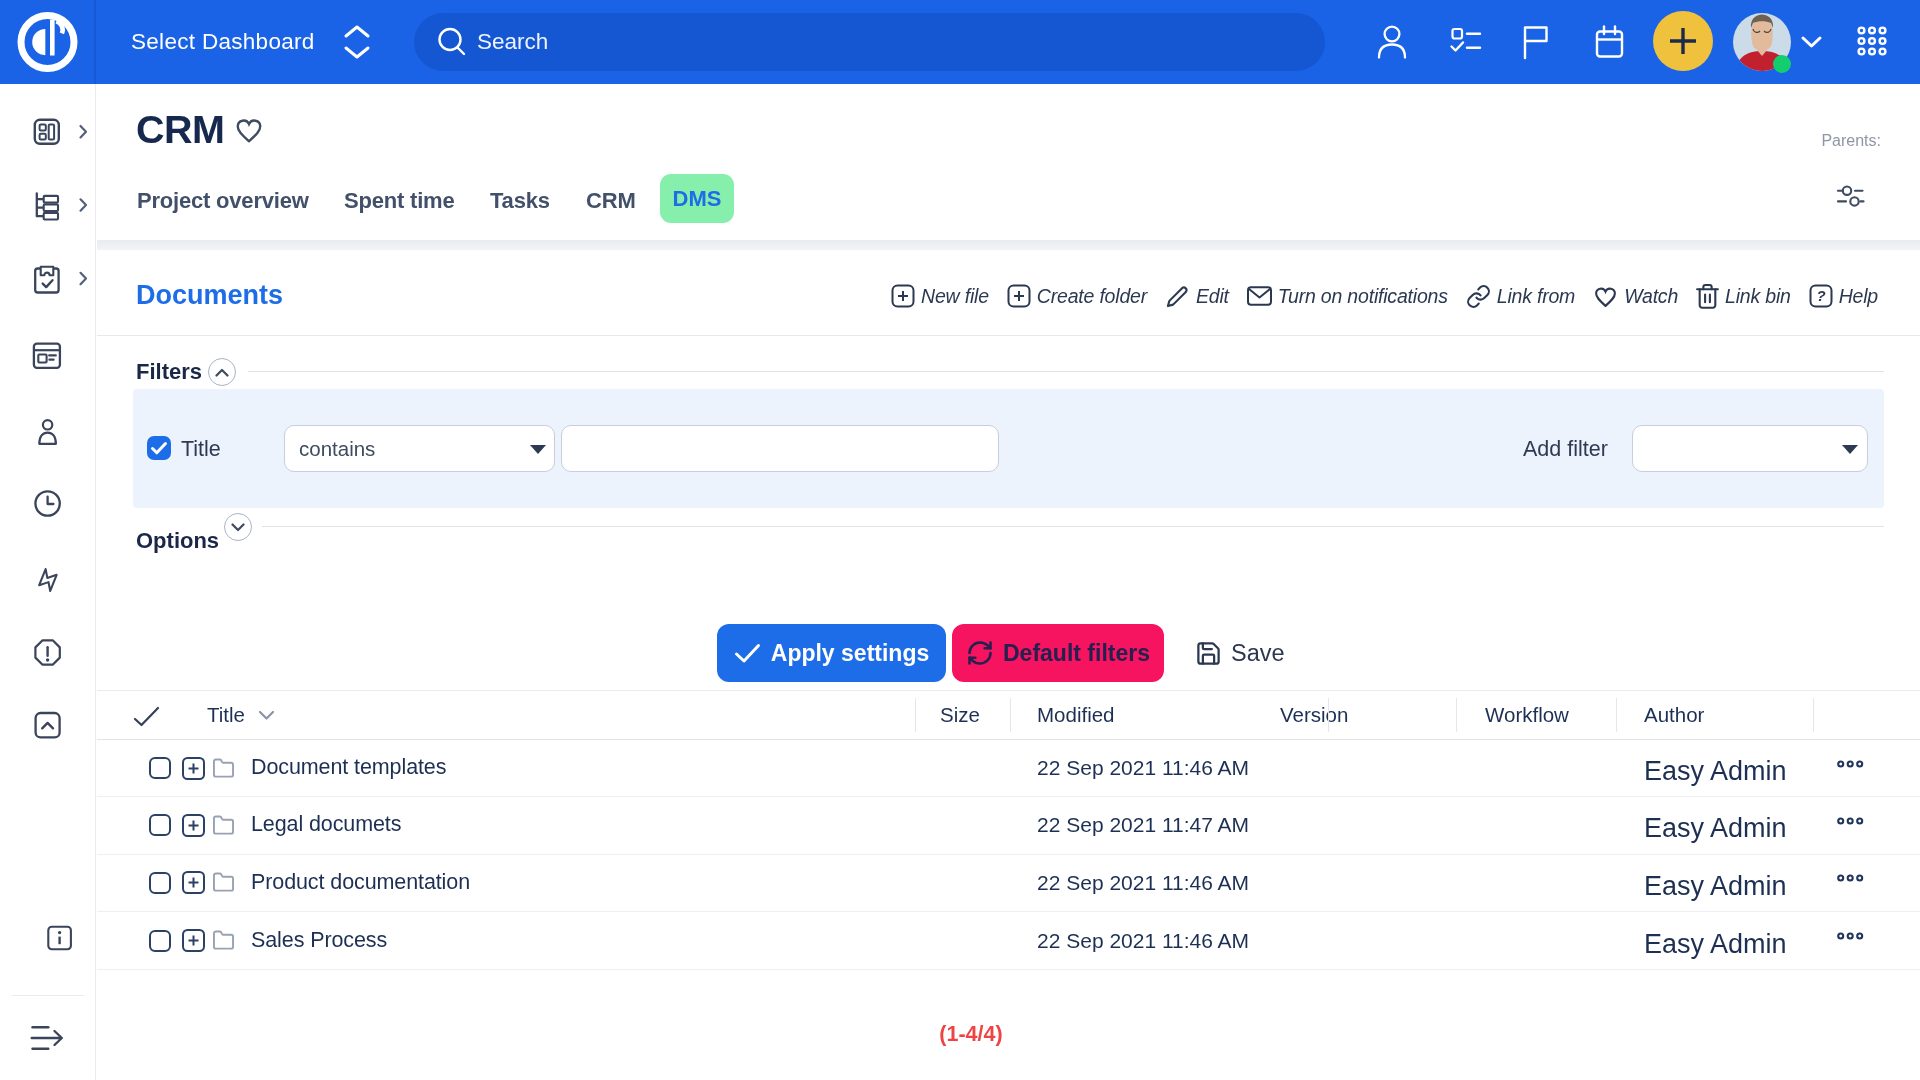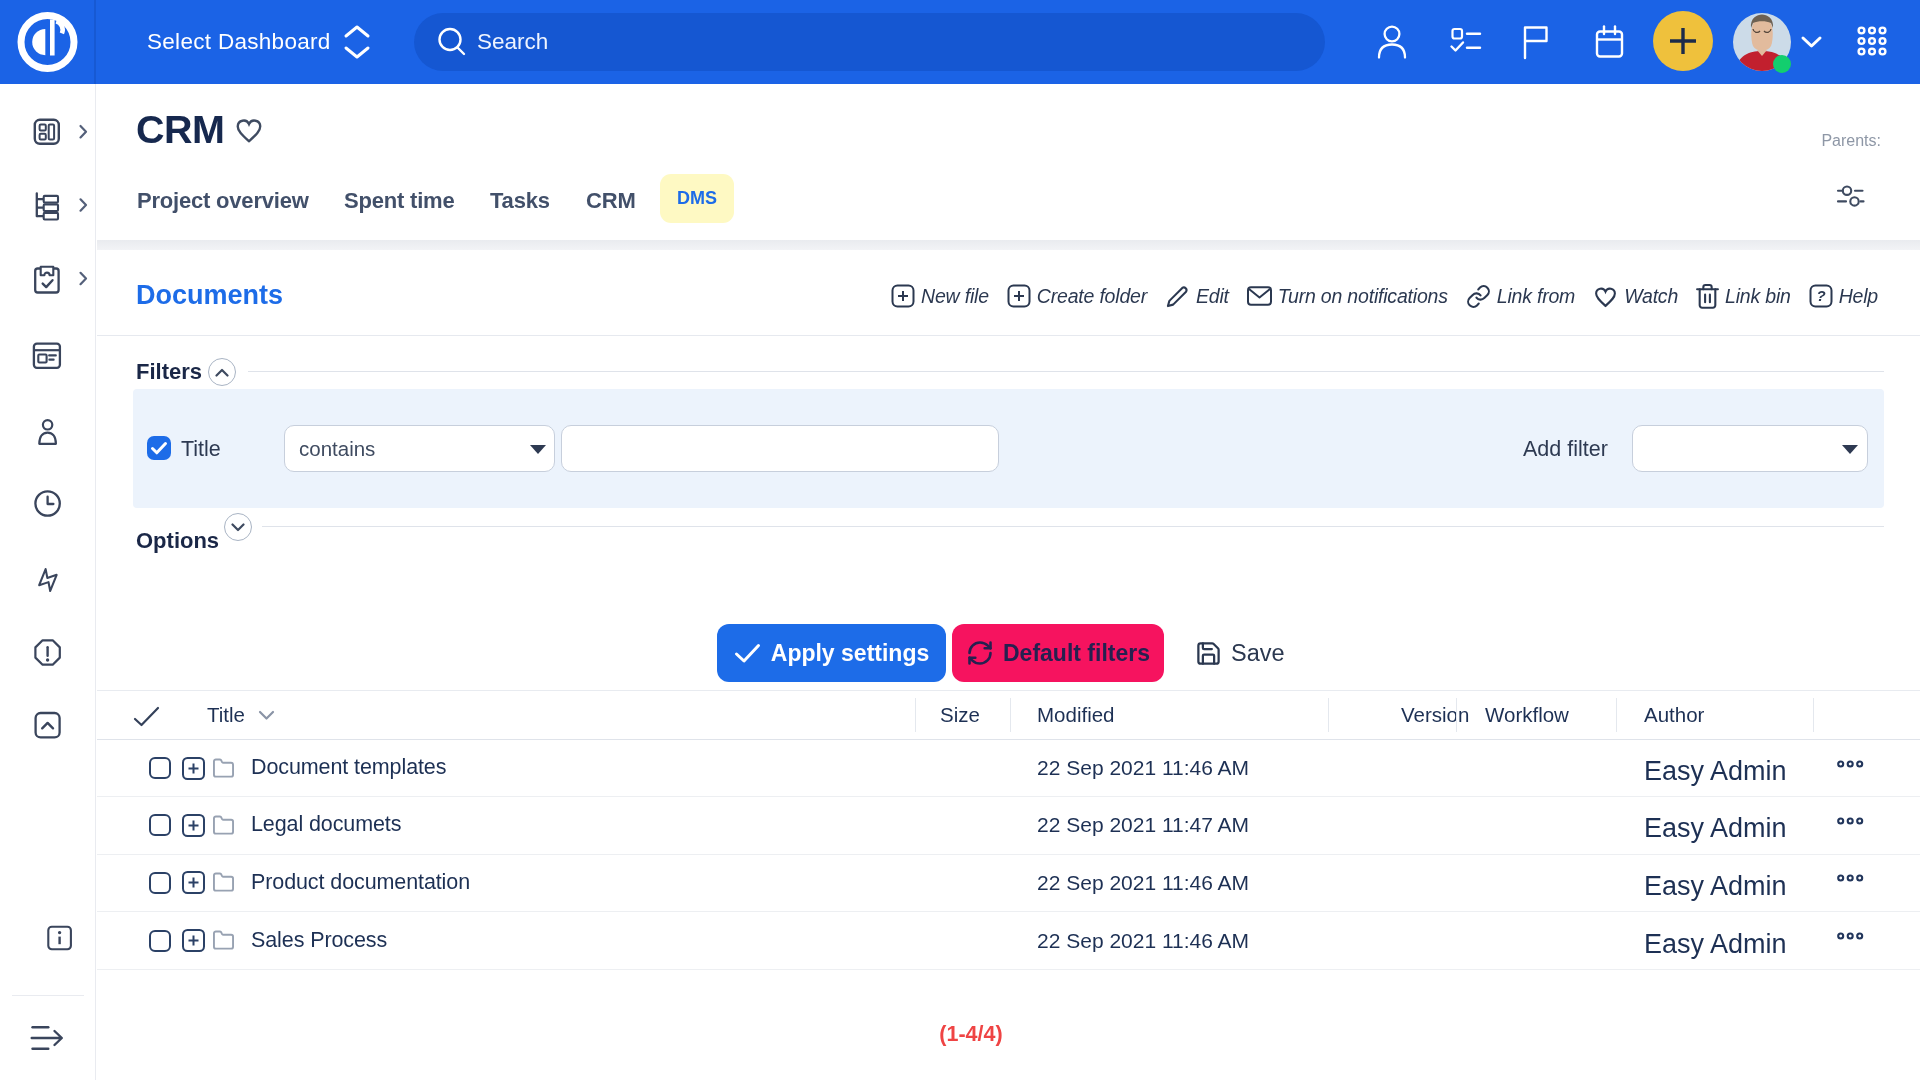--- a/index.html
+++ b/index.html
@@ -3,39 +3,39 @@
 <meta charset="utf-8">
 <style>
   * { margin:0; padding:0; box-sizing:border-box; }
   html,body { width:1920px; height:1080px; overflow:hidden; background:#fff;
     font-family:"Liberation Sans", sans-serif; }
   .abs { position:absolute; }
   svg { display:block; }
   #topbar { position:absolute; left:0; top:0; width:1920px; height:84px; background:#1b63e6; }
   #tsep { position:absolute; left:94px; top:0; width:1.5px; height:84px; background:rgba(8,35,110,0.16); }
   #seldash { position:absolute; left:131px; top:0; height:84px; line-height:84px;
-    font-size:22.5px; color:#fff; font-weight:500; letter-spacing:0.3px;margin-left:16px; }
+    font-size:22.5px; color:#fff; font-weight:500; letter-spacing:0.3px; }
   #search { position:absolute; left:414px; top:13px; width:911px; height:58px;
     border-radius:29px; background:#1557d2; }
   #search span { position:absolute; left:63px; top:16px; font-size:22.5px; color:#eef4ff; }
   #pluscirc { position:absolute; left:1653px; top:11px; width:60px; height:60px;
     border-radius:50%; background:#efc13c; }
   #greendot { position:absolute; left:1773px; top:55px; width:18px; height:18px;
     border-radius:50%; background:#13ce6e; z-index:5; }
   #sidebar { position:absolute; left:0; top:84px; width:96px; height:996px;
     background:#fff; border-right:1px solid #e9ebf0; }
   #sbline { position:absolute; left:12px; top:995px; width:72px; height:1px; background:#e9ebf0; }
   #crmtitle { position:absolute; left:136px; top:107px; font-size:39.5px; font-weight:800;
     color:#16284e; letter-spacing:-0.5px; }
   #parents { position:absolute; left:1700px; top:132px; width:181px; text-align:right;
     font-size:16px; color:#8e97a6; }
   .tab { position:absolute; top:188px; font-size:22px; font-weight:600; color:#42506a; letter-spacing:-0.2px; }
   #dmspill { position:absolute; left:660px; top:174px; width:74px; height:49px;
-    border-radius:11px; background:#fef9c3; text-align:center; line-height:49px;
-    font-size:18px; font-weight:600; color:#1d6ce8; }
+    border-radius:11px; background:#86efac; text-align:center; line-height:49px;
+    font-size:22px; font-weight:600; color:#1d6ce8; }
   #graystrip { position:absolute; left:97px; top:240px; width:1823px; height:10px; background:linear-gradient(#e9ebef,#f2f3f6); }
   #doctitle { position:absolute; left:136px; top:280px; font-size:27px; font-weight:700; color:#1d6ce8; }
   #toolbar { position:absolute; right:42px; top:270px; height:52px; display:flex;
     align-items:center; gap:18px; }
   .titem { display:flex; align-items:center; gap:6px; font-size:19.5px; color:#2b3850; font-weight:500; letter-spacing:-0.2px;font-style:italic; }
   #divider1 { position:absolute; left:97px; top:335px; width:1823px; height:1px; background:#e6e9ef; }
   .seclabel { position:absolute; font-size:22px; font-weight:700; color:#1a2747; }
   .circbtn { position:absolute; width:28px; height:28px; border:1.4px solid #a9b4c4;
     border-radius:50%; display:flex; align-items:center; justify-content:center; background:#fff; }
   .secline { position:absolute; height:1px; background:#dfe3ea; }
@@ -332,21 +332,21 @@
   </div>
 
 <div id="thead"></div>
 <svg class="abs" style="left:97px;top:690px" width="1823" height="50" viewBox="0 0 1823 50" fill="none">
   <path d="M38,29 L44.5,35 L61,18" stroke="#34415a" stroke-width="2.2" stroke-linecap="round" stroke-linejoin="round"></path>
   <path d="M163,22 L169.5,28.5 L176,22" stroke="#8a94a6" stroke-width="2.2" stroke-linecap="round" stroke-linejoin="round"></path>
 </svg>
 <div class="hcol" style="left:207px">Title</div>
 <div class="hcol" style="left:940px">Size</div>
 <div class="hcol" style="left:1037px">Modified</div>
-<div class="hcol" style="left:1401px">Version</div>
+<div class="hcol" style="left:1280px">Version</div>
 <div class="hcol" style="left:1485px">Workflow</div>
 <div class="hcol" style="left:1644px">Author</div>
 <div class="vsep" style="left:915px"></div>
 <div class="vsep" style="left:1010px"></div>
 <div class="vsep" style="left:1328px"></div>
 <div class="vsep" style="left:1456px"></div>
 <div class="vsep" style="left:1616px"></div>
 <div class="vsep" style="left:1813px"></div>
 
 <div class="rowline" style="top:795.5px"></div>

